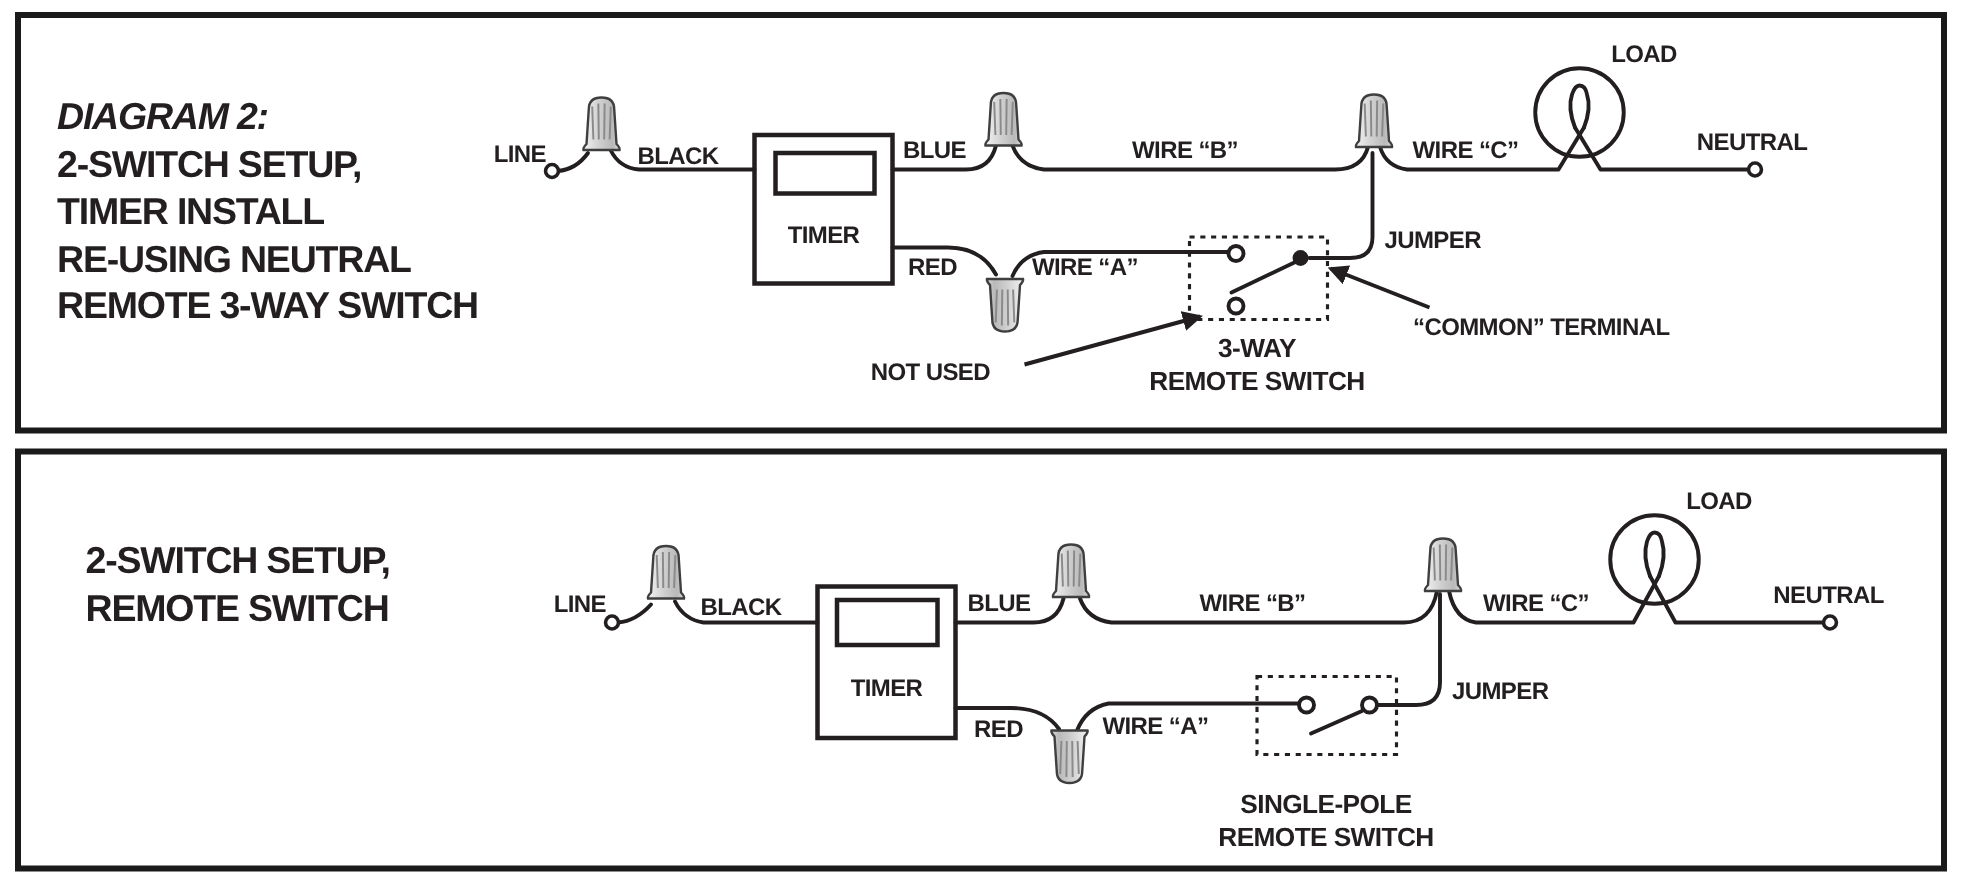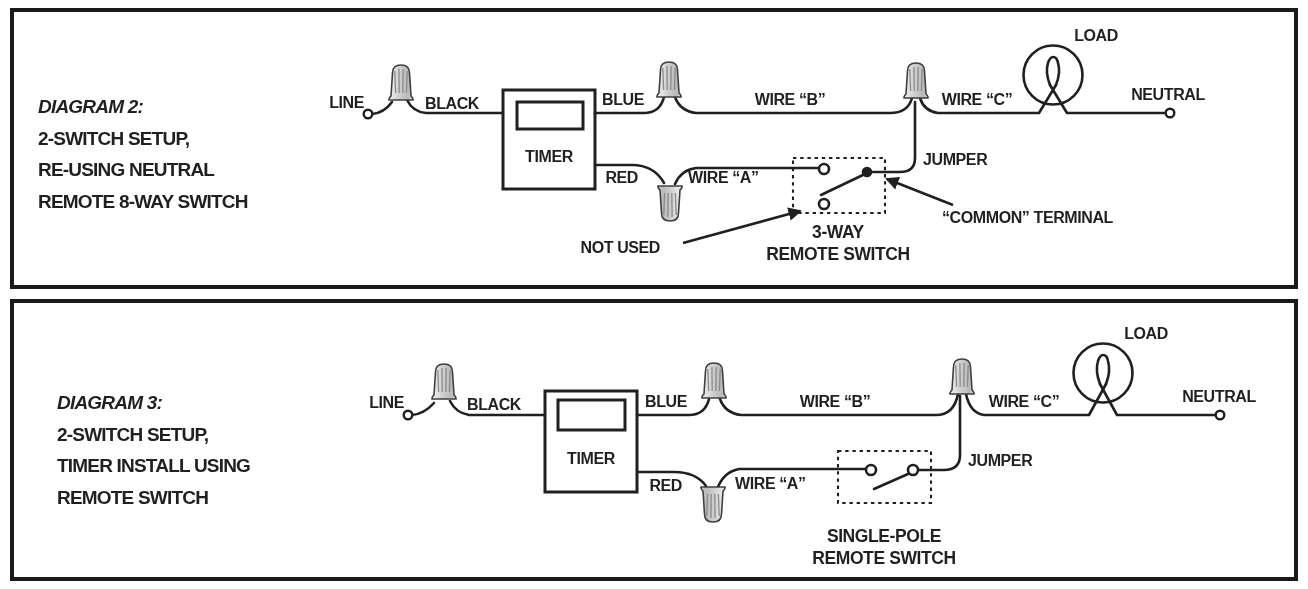--- a/index.html
+++ b/index.html
@@ -2,22 +2,22 @@
 <html><head>
 <meta charset="utf-8">
 <style>
   html,body{margin:0;padding:0;background:#ffffff;}
   body{width:1308px;height:589px;position:relative;overflow:hidden;
        font-family:"Liberation Sans",sans-serif;color:#231f20;}
   .panel{position:absolute;left:10px;width:1280px;border:4px solid #1a1a1a;background:#ffffff;}
   #panel-d2{top:8px;height:273px;}
   #panel-d3{top:299px;height:274px;}
   .canvas{position:absolute;left:0;top:0;}
-  .title{position:absolute;font-weight:bold;font-size:19px;line-height:31.5px;
-         letter-spacing:-0.8px;white-space:nowrap;margin-top:28px;}
+  .title{position:absolute;font-weight:bold;font-size:25px;line-height:31.5px;
+         letter-spacing:-0.8px;white-space:nowrap;}
   #panel-d2 .title{left:24px;top:51px;}
   #panel-d3 .title{left:43px;top:56px;}
   .t-heading{font-style:italic;}
   svg text{font-family:"Liberation Sans",sans-serif;font-weight:bold;font-size:16px;
            fill:#231f20;letter-spacing:-0.4px;}
   svg text.switch-name{font-size:17.5px;}
   .wire{stroke:#231f20;stroke-width:2.6;fill:none;stroke-linecap:round;}
   .boxline{stroke:#231f20;stroke-width:3;fill:none;}
   .dashedbox{stroke:#231f20;stroke-width:2.1;fill:none;stroke-dasharray:3.4,3.8;}
   .terminal{fill:#ffffff;stroke:#231f20;stroke-width:2.4;}
@@ -27,22 +27,23 @@
   .nutbody{fill:url(#nutgrad);stroke:#3f3f3f;stroke-width:1.6;}
   .nutridge{stroke:#8a8a8a;stroke-width:1.3;fill:none;}
 </style>
 </head>
 <body>
 
 <div class="panel" id="panel-d2">
   <div class="title">
     <div class="t-heading">DIAGRAM 2:</div>
     <div>2-SWITCH SETUP,</div>
+    <div>TIMER INSTALL</div>
     <div>RE-USING NEUTRAL</div>
-    <div>REMOTE 8-WAY SWITCH</div>
+    <div>REMOTE 3-WAY SWITCH</div>
   </div>
 
   <svg class="canvas" width="1280" height="273" viewBox="0 0 1280 273">
     <defs>
       <linearGradient id="nutgrad" x1="0" y1="0" x2="1" y2="0">
         <stop offset="0" stop-color="#f2f2f2"></stop>
         <stop offset="0.45" stop-color="#cfcfcf"></stop>
         <stop offset="0.8" stop-color="#b9b9b9"></stop>
         <stop offset="1" stop-color="#d9d9d9"></stop>
       </linearGradient>
@@ -110,23 +111,21 @@
     <text x="909" y="153">JUMPER</text>
     <text x="646" y="241" text-anchor="end">NOT USED</text>
     <text x="928" y="211">“COMMON” TERMINAL</text>
     <text class="switch-name" x="824" y="226" text-anchor="middle">3-WAY</text>
     <text class="switch-name" x="824" y="248" text-anchor="middle">REMOTE SWITCH</text>
   </svg>
 </div>
 
 <div class="panel" id="panel-d3">
   <div class="title">
-    <div class="t-heading">DIAGRAM 3:</div>
     <div>2-SWITCH SETUP,</div>
-    <div>TIMER INSTALL USING</div>
     <div>REMOTE SWITCH</div>
   </div>
 
   <svg class="canvas" width="1280" height="274" viewBox="0 0 1280 274">
 
     <path class="wire" d="M398,112 Q410,111 420,100"></path>
     <path class="wire" d="M436,98 Q442,110 455,112 L531,112"></path>
     <path class="wire" d="M623,112 L675,112 Q691,112 695,96"></path>
     <path class="wire" d="M706,96 Q711,110 727,112 L922,112 Q940,112 944,91"></path>
     <path class="wire" d="M952,91 Q956,110 970,112 L1074,112"></path>

